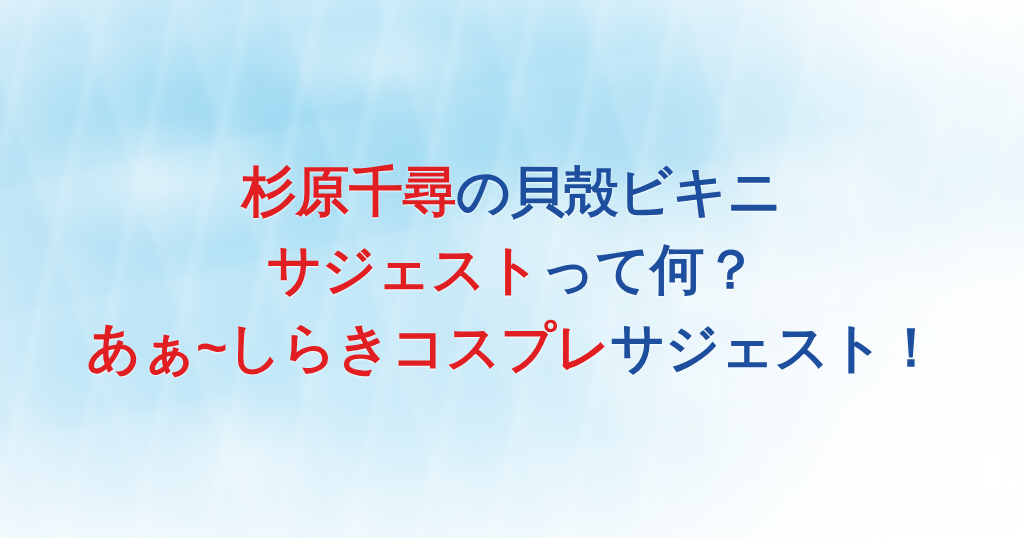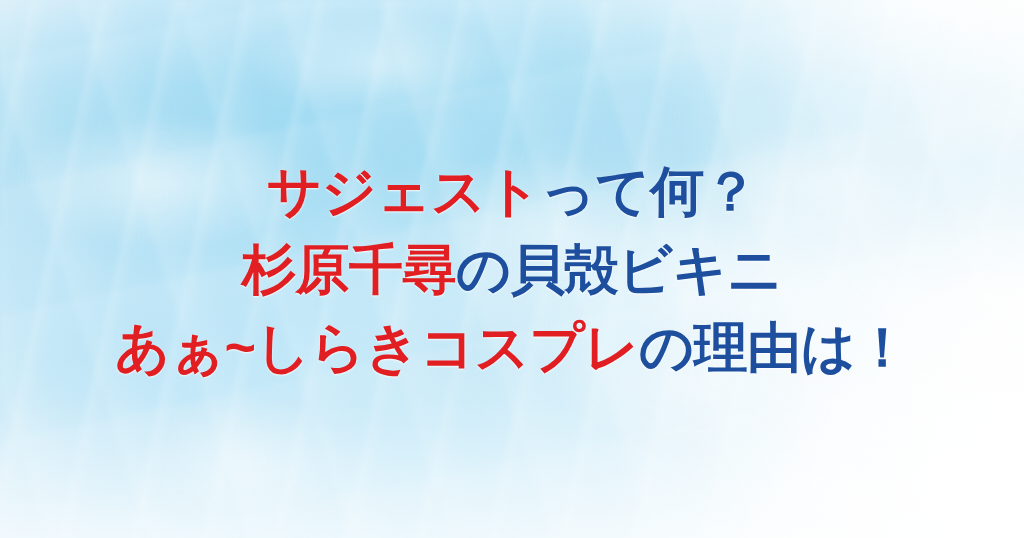--- a/index.html
+++ b/index.html
@@ -142,25 +142,25 @@
   <div class="bg-layer bg-base"></div>
   <div class="bg-layer bg-vert"></div>
   <div class="bg-layer bg-blooms"></div>
   <div class="bg-layer bg-mottle"></div>
   <div class="bg-layer bg-wisps"></div>
   <div class="bg-layer bg-vignette"></div>
 
   <div id="headline">
 
     <span class="headline-line">
+      <span class="seg seg-red">杉原千尋</span><span class="seg seg-blue">の貝殻ビキニ</span>
+    </span>
+
+    <span class="headline-line">
       <span class="seg seg-red">サジェスト</span><span class="seg seg-blue">って何？</span>
     </span>
 
     <span class="headline-line">
-      <span class="seg seg-red">杉原千尋</span><span class="seg seg-blue">の貝殻ビキニ</span>
-    </span>
-
-    <span class="headline-line">
-      <span class="seg seg-red">あぁ~しらきコスプレ</span><span class="seg seg-blue">の理由は！</span>
+      <span class="seg seg-red">あぁ~しらきコスプレ</span><span class="seg seg-blue">サジェスト！</span>
     </span>
 
   </div>
 </div>
 
 </body></html>

